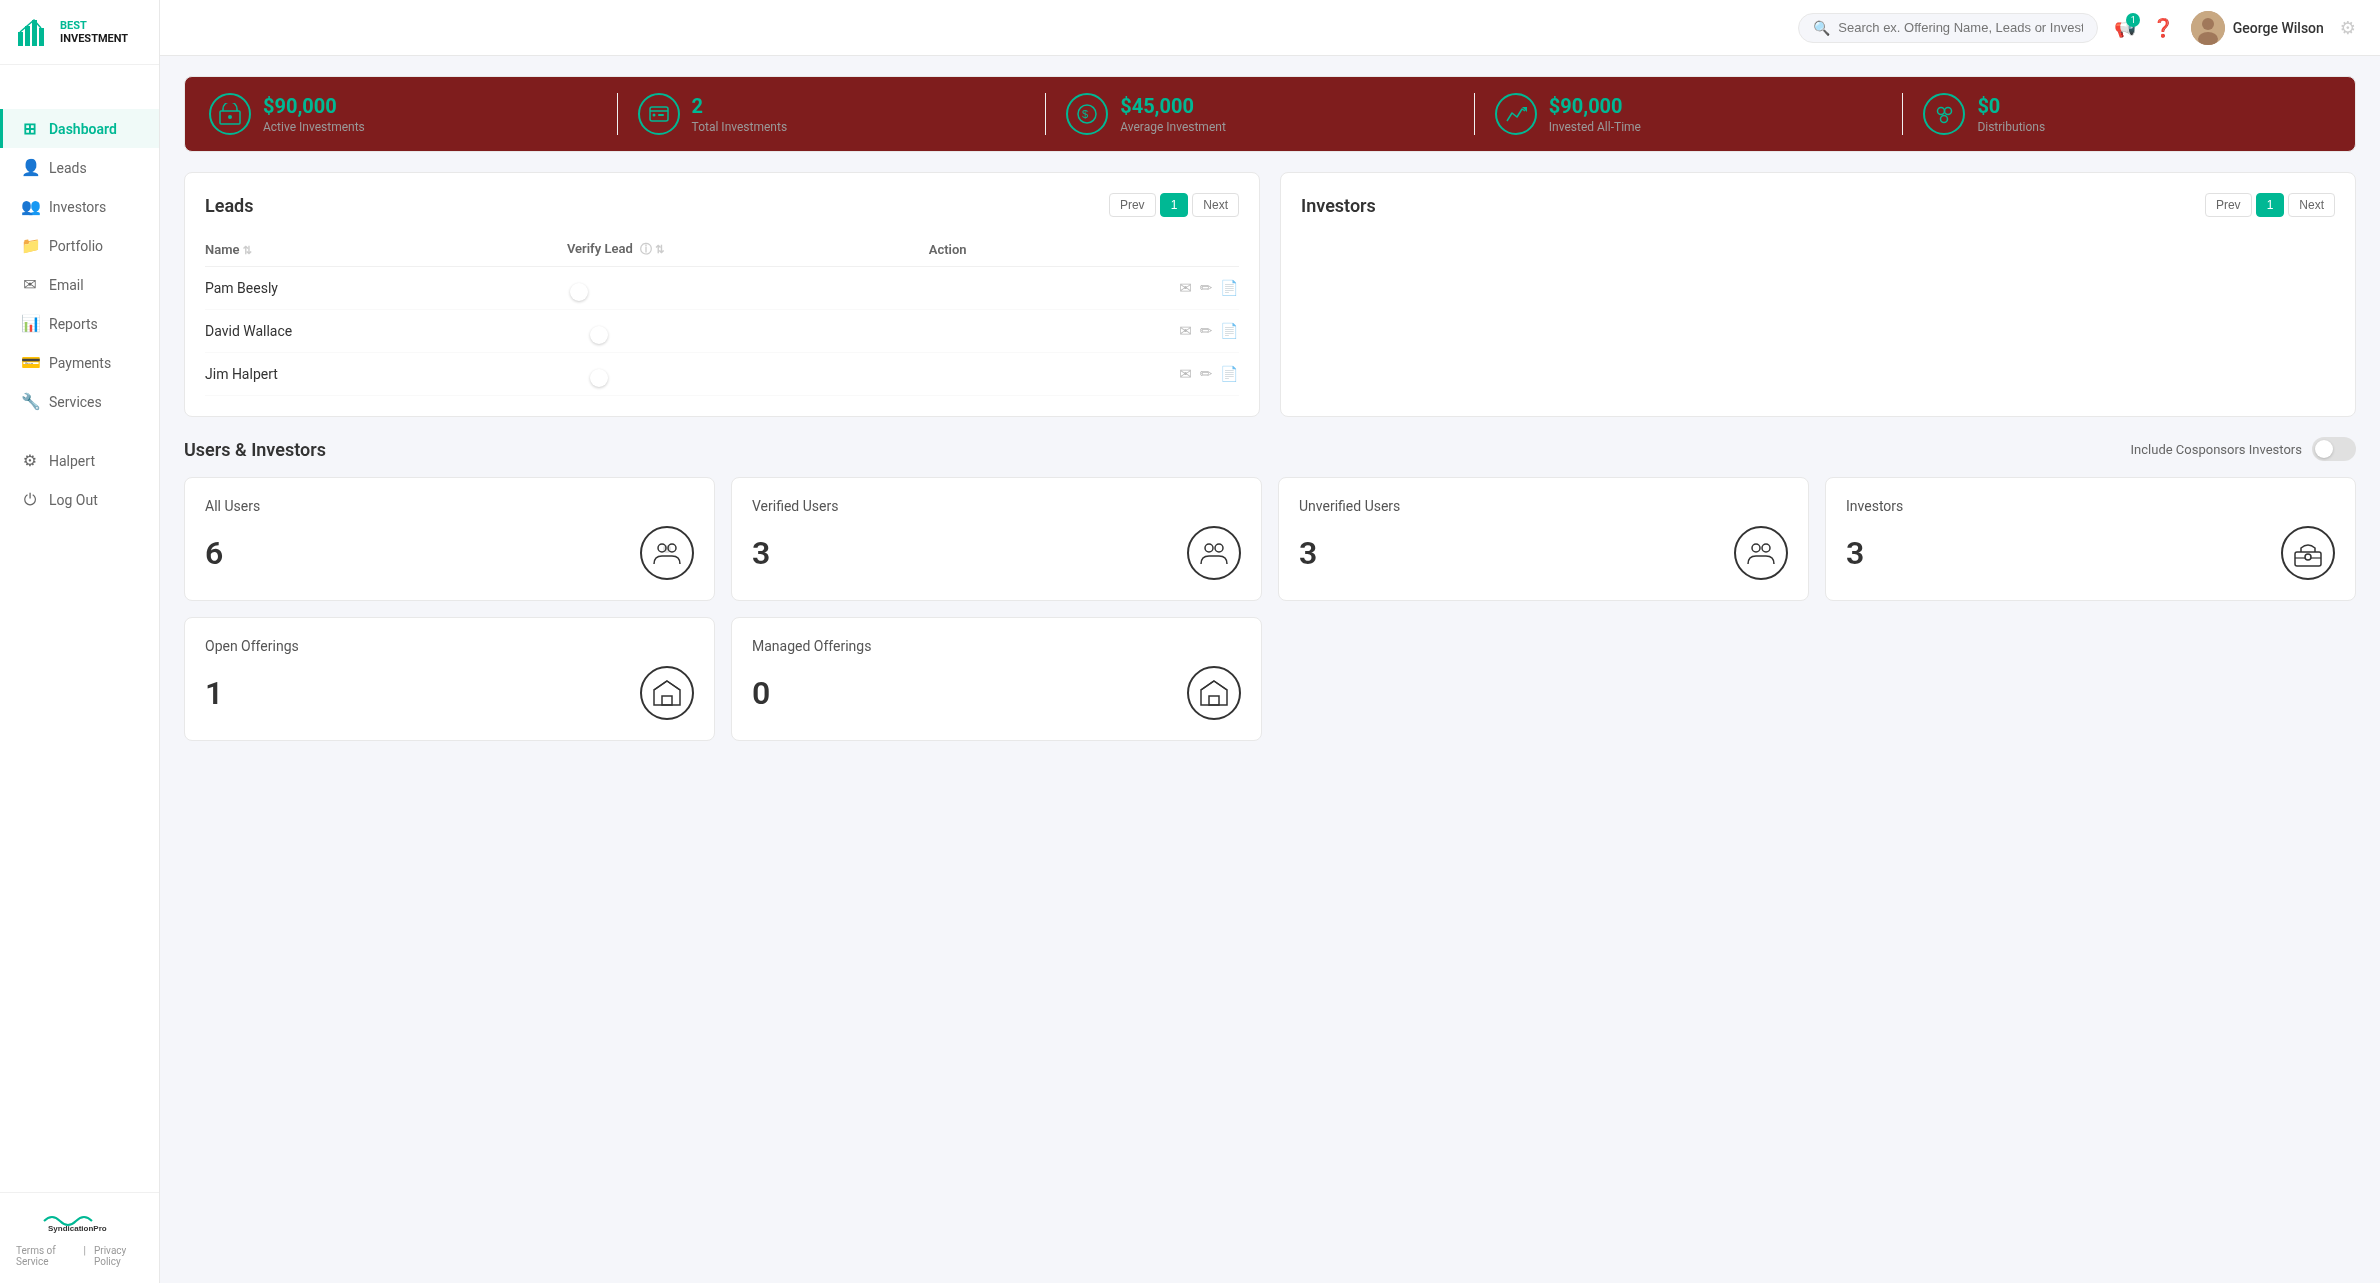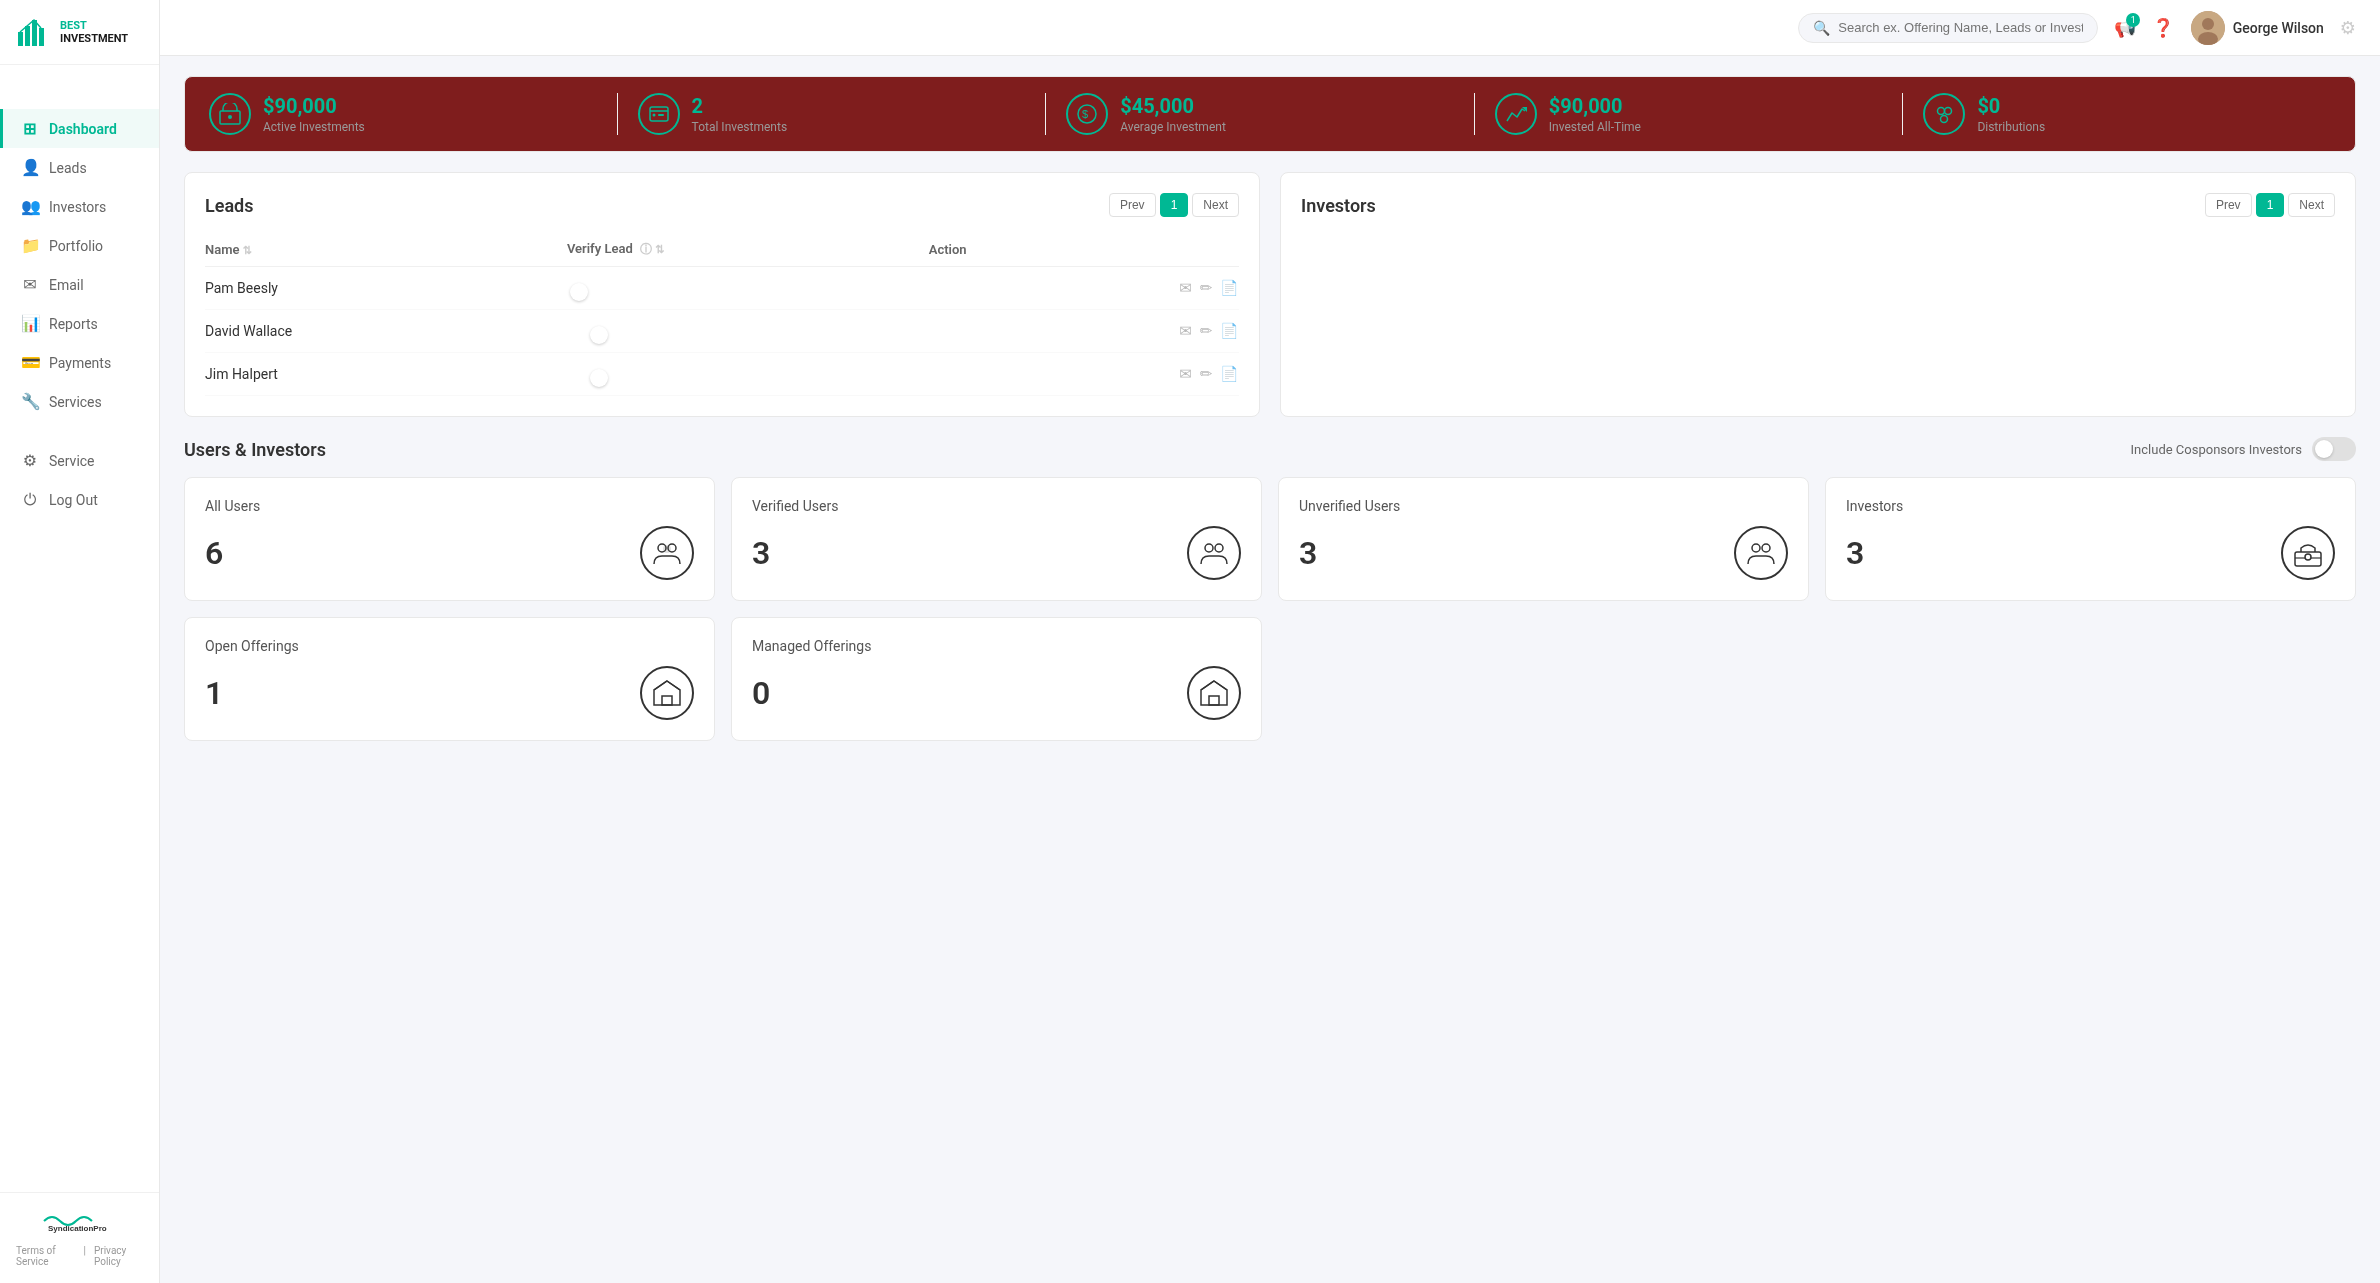--- a/index.html
+++ b/index.html
@@ -379,21 +379,21 @@
       <span>Payments</span>
     </div>
     <div class="nav-item">
       <span class="nav-icon">🔧</span>
       <span>Services</span>
     </div>
 
     <div style="margin-top: 20px;">
       <div class="nav-item">
         <span class="nav-icon">⚙</span>
-        <span>Service</span>
+        <span>Halpert</span>
       </div>
       <div class="nav-item">
         <span class="nav-icon">⏻</span>
         <span>Log Out</span>
       </div>
     </div>
   </nav>
 
   <div class="sidebar-footer">
     <div class="syndication-logo">

